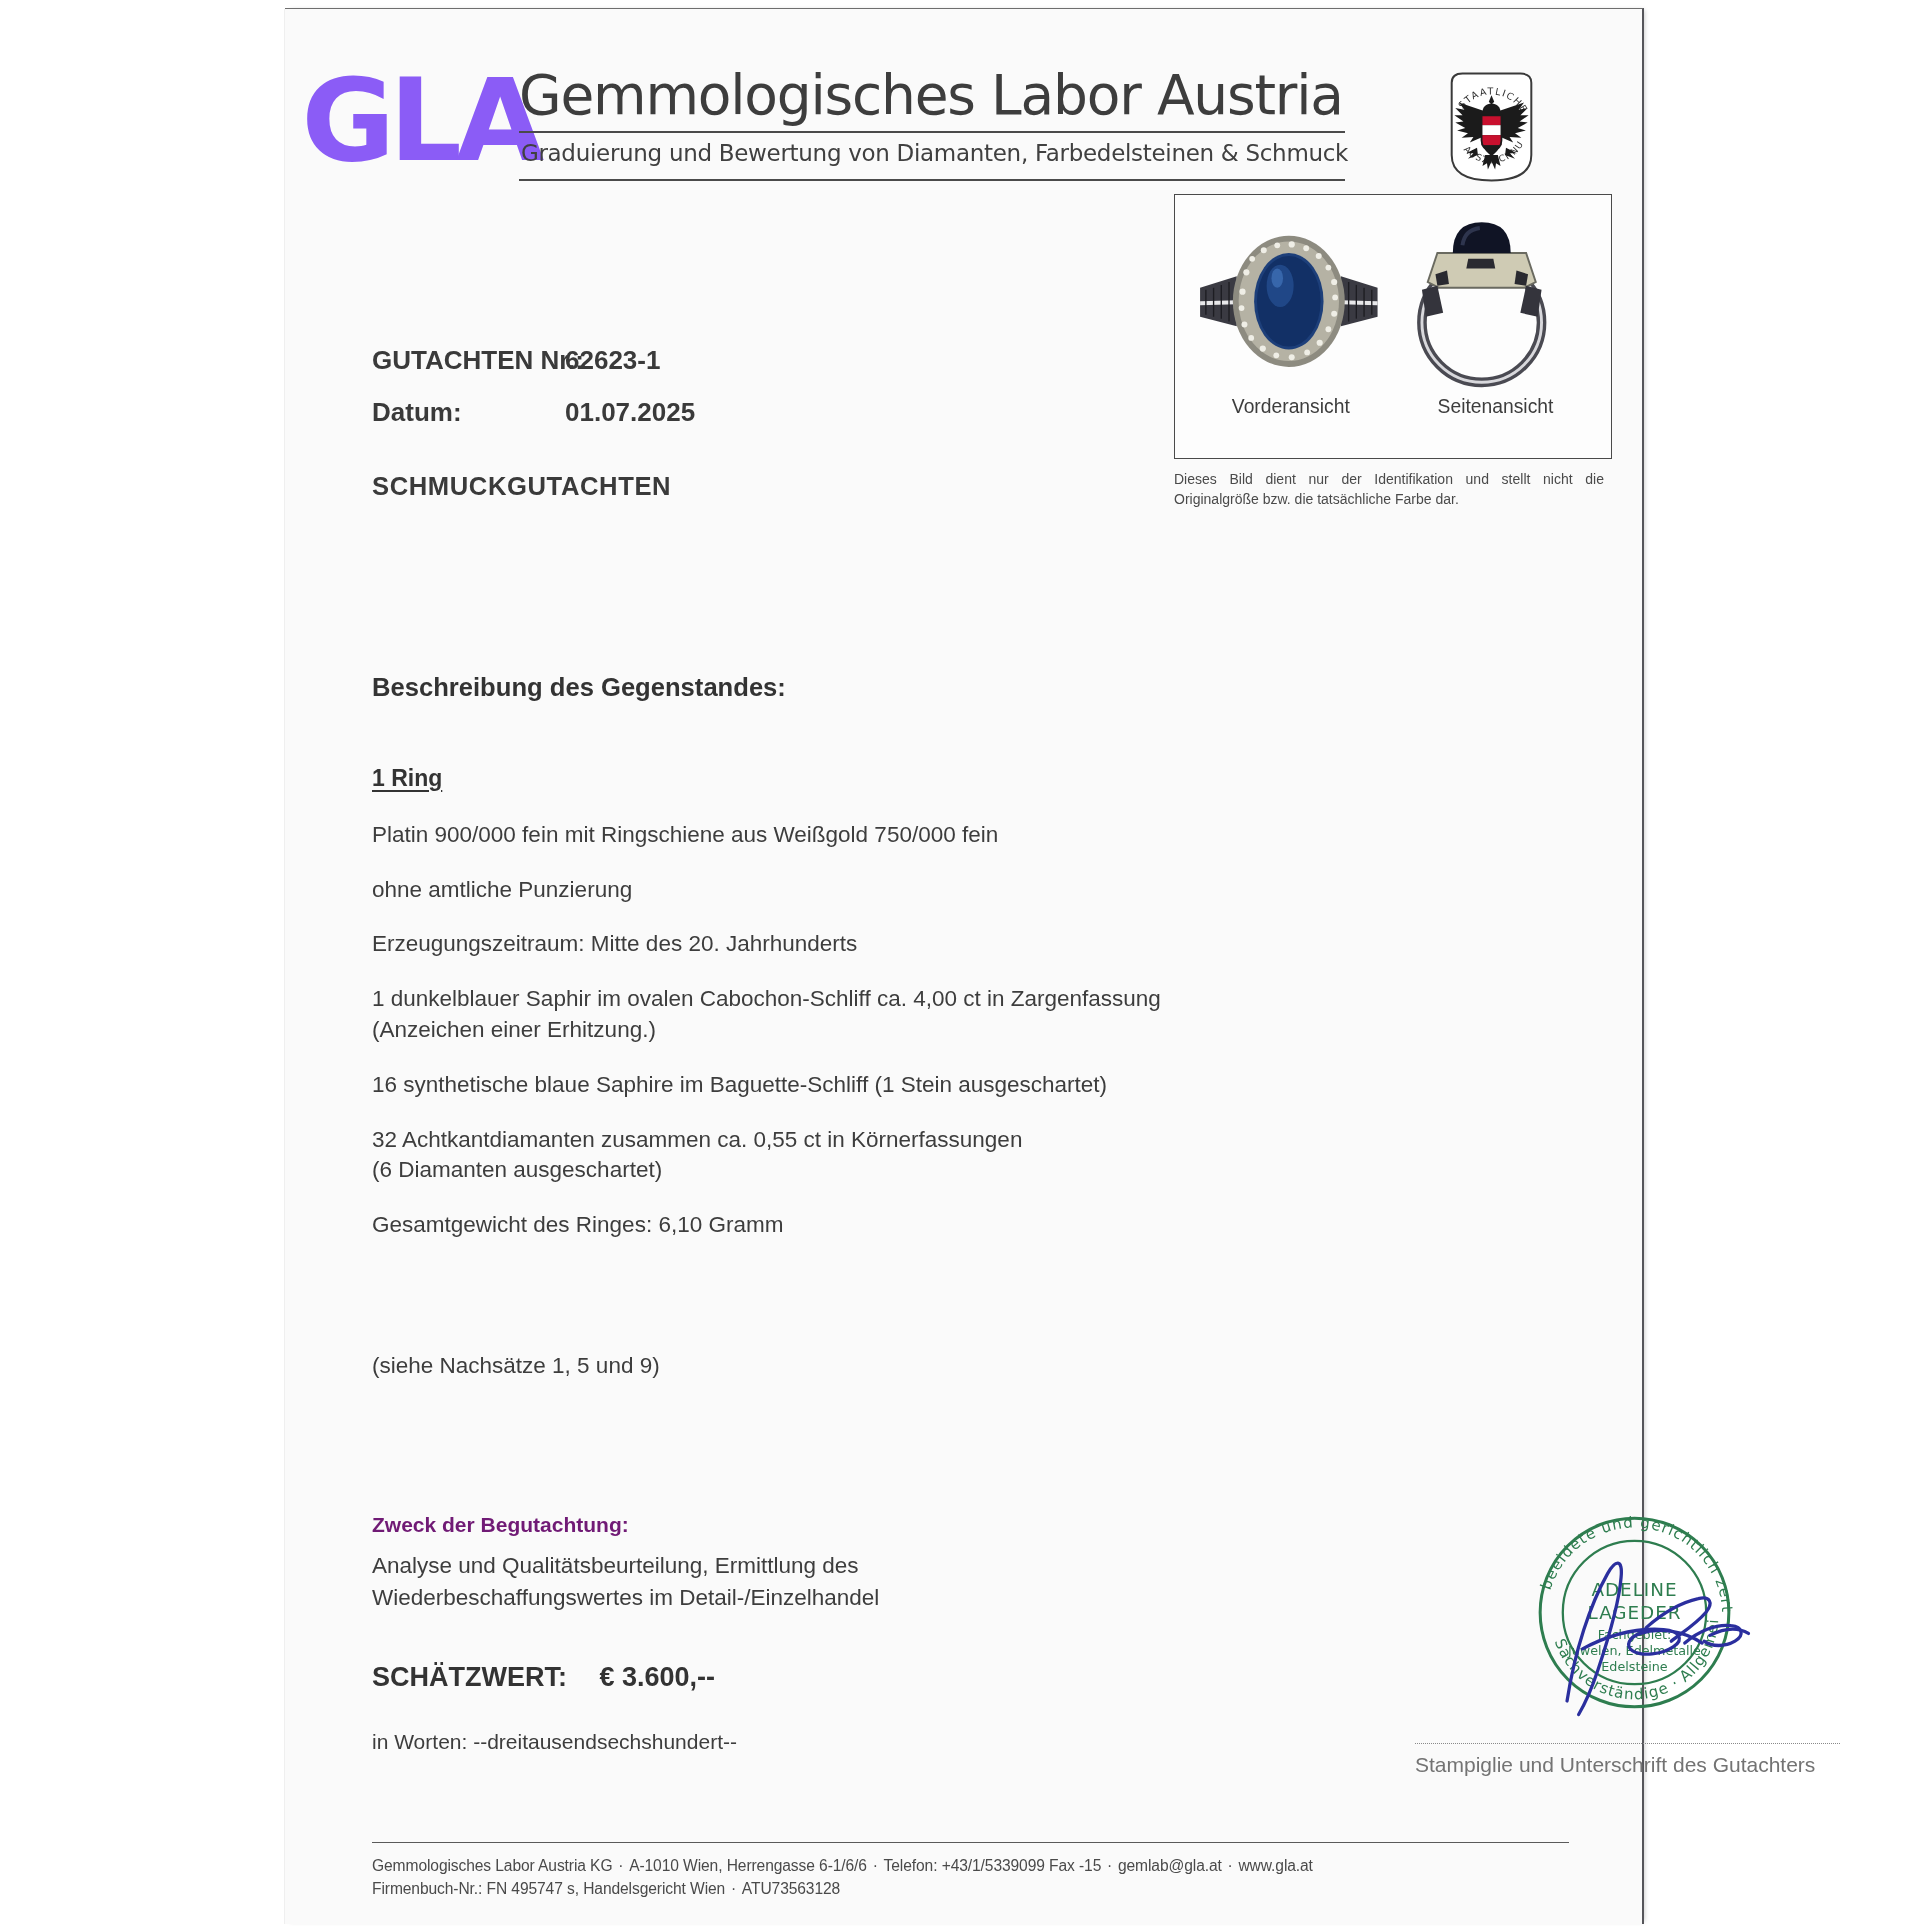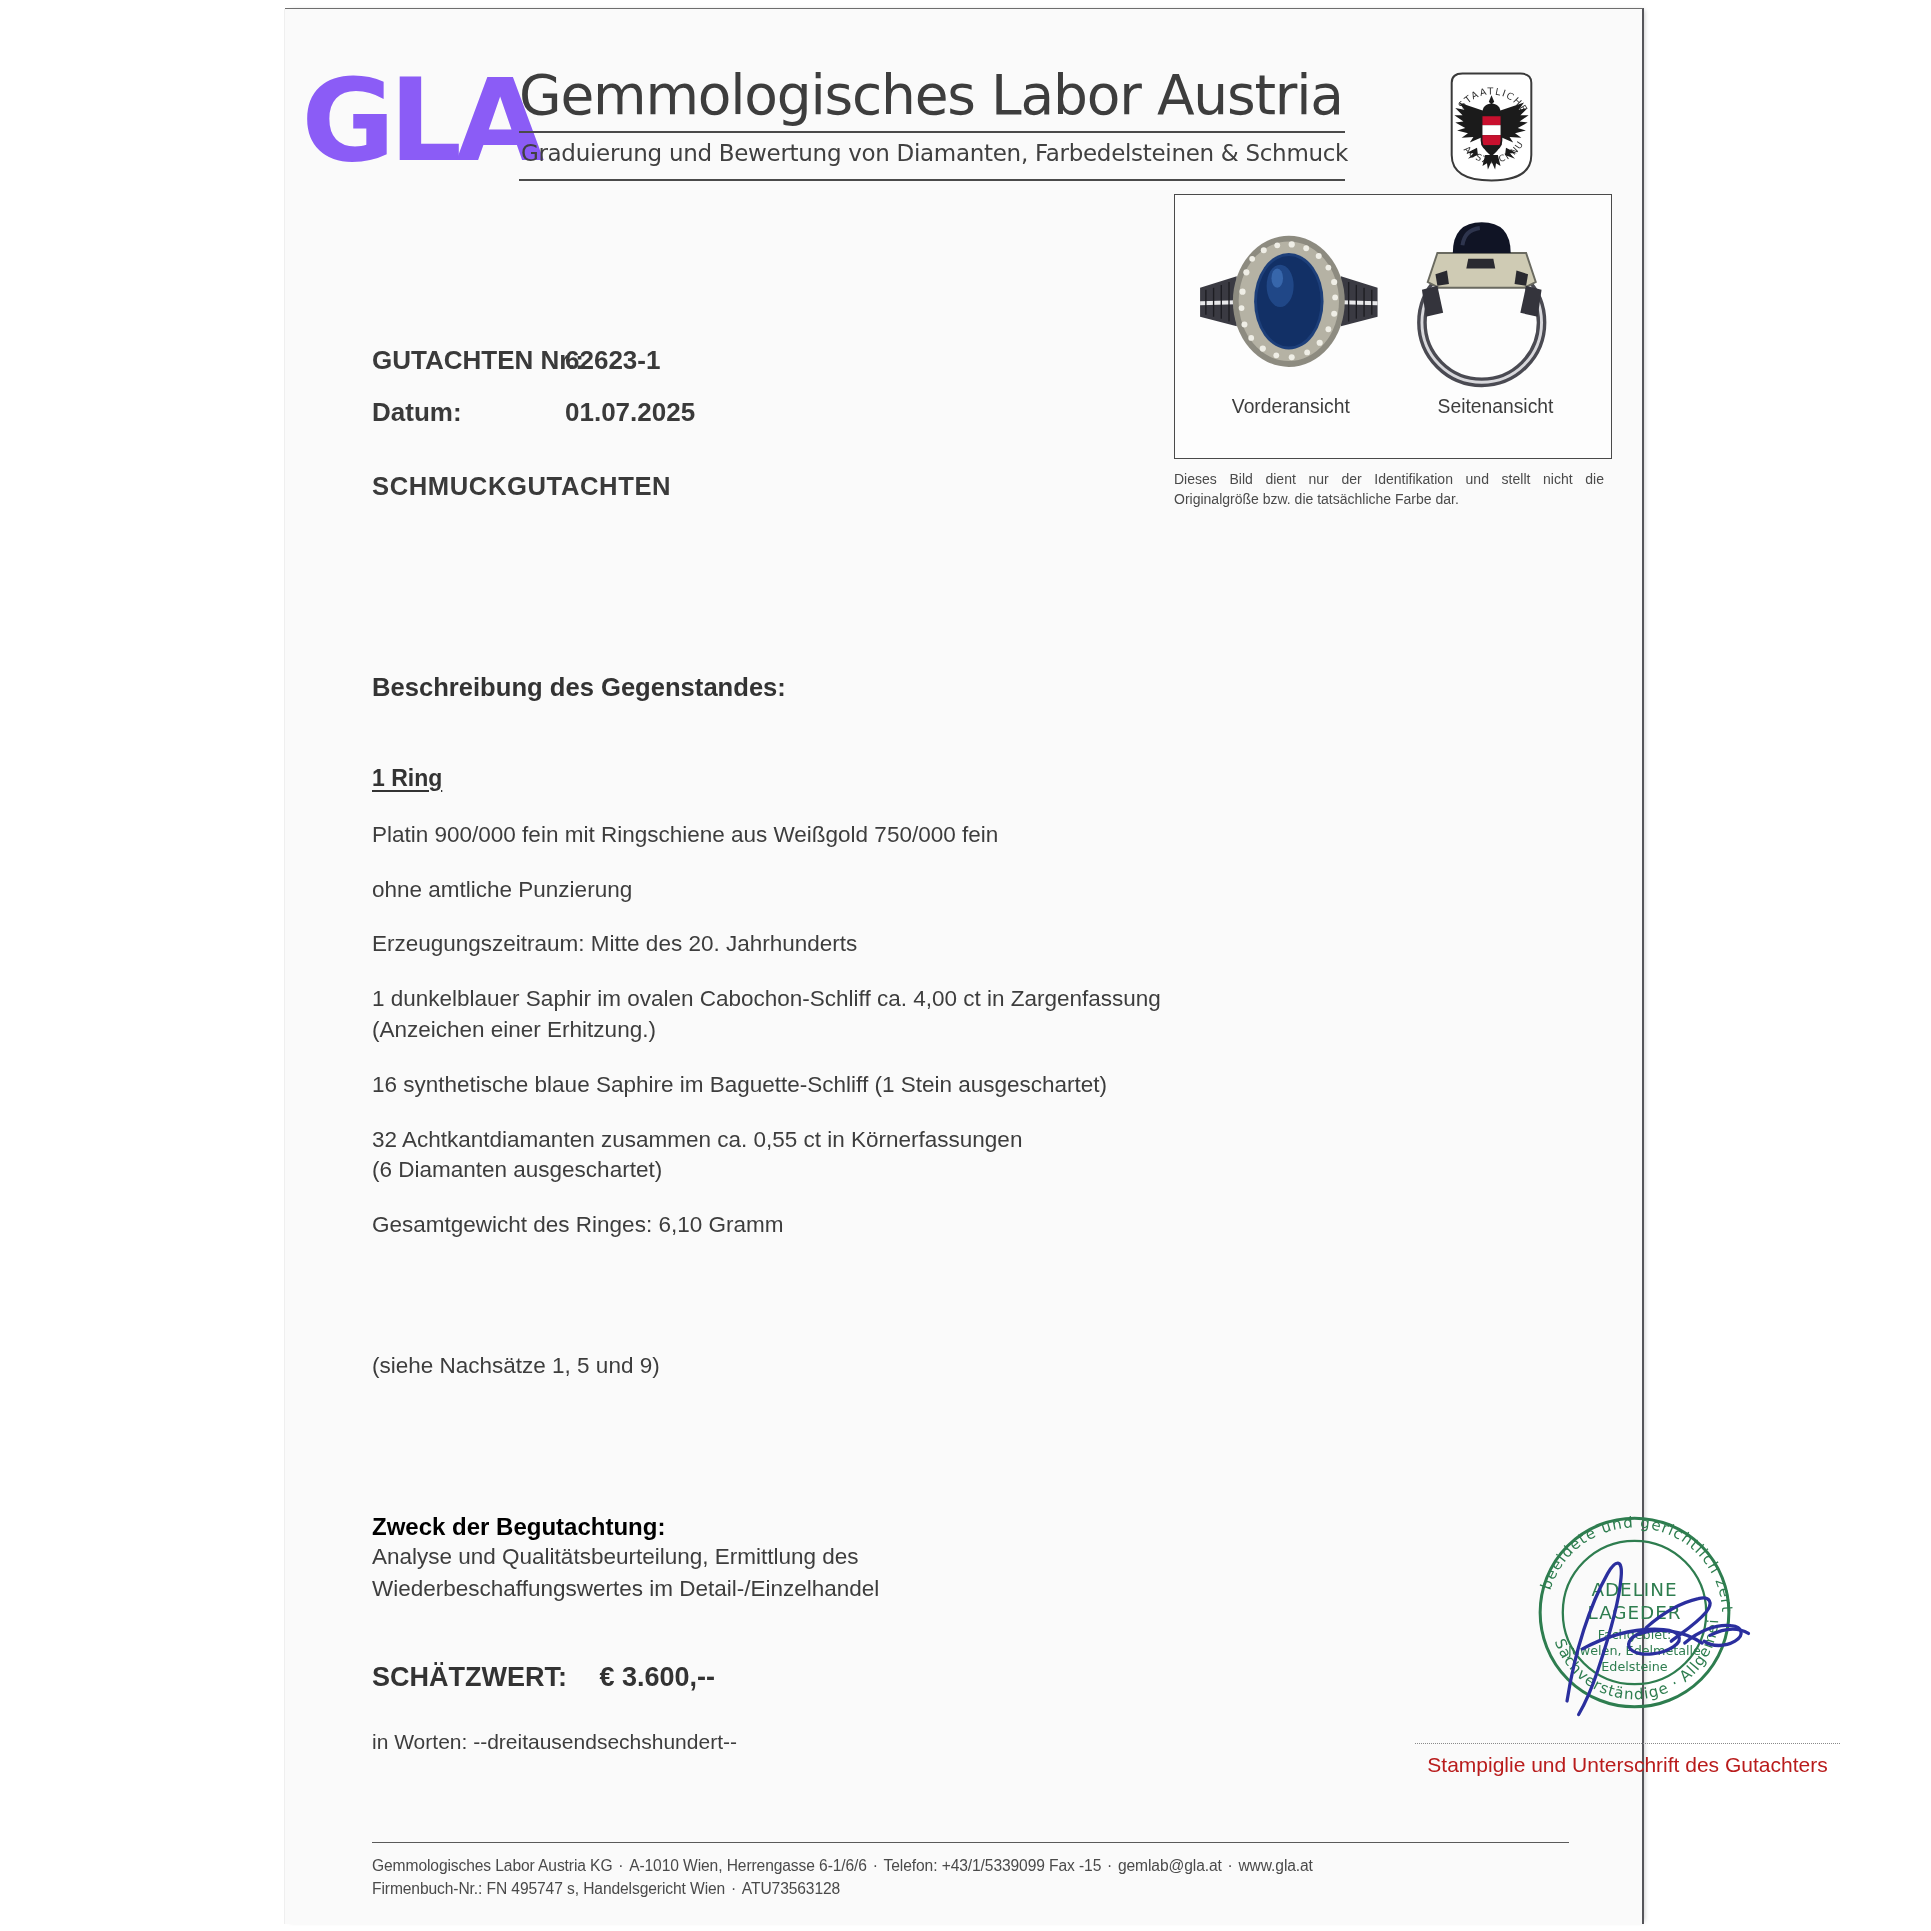--- a/index.html
+++ b/index.html
@@ -194,24 +194,24 @@
   }
 
   
   #purpose {
     position: absolute;
     left: 87px;
     top: 1504px;
     width: 676px;
   }
   #purpose-heading {
-    font-size: 24px;
-    font-weight: 700;
-    color: #000000;
-    margin-bottom: 0;
+    font-size: 21px;
+    font-weight: 700;
+    color: #701a75;
+    margin-bottom: 13px;
   }
   .purpose-line {
     font-size: 22.5px;
     color: #3d3d3d;
     line-height: 1.42;
   }
   #value-row {
     position: absolute;
     left: 87px;
     top: 1653px;
@@ -255,23 +255,22 @@
     left: 261px;
     top: 266px;
     width: 425px;
     border-top: 1.9px dotted #8a8a8a;
   }
   #sig-caption {
     position: absolute;
     left: 261px;
     top: 276px;
     width: 425px;
-    text-align: center;
     font-size: 21px;
-    color: #b91c1c;
+    color: #737373;
   }
 
   
   #footer {
     position: absolute;
     left: 87px;
     top: 1833px;
     width: 1197px;
   }
   #footer-rule {

